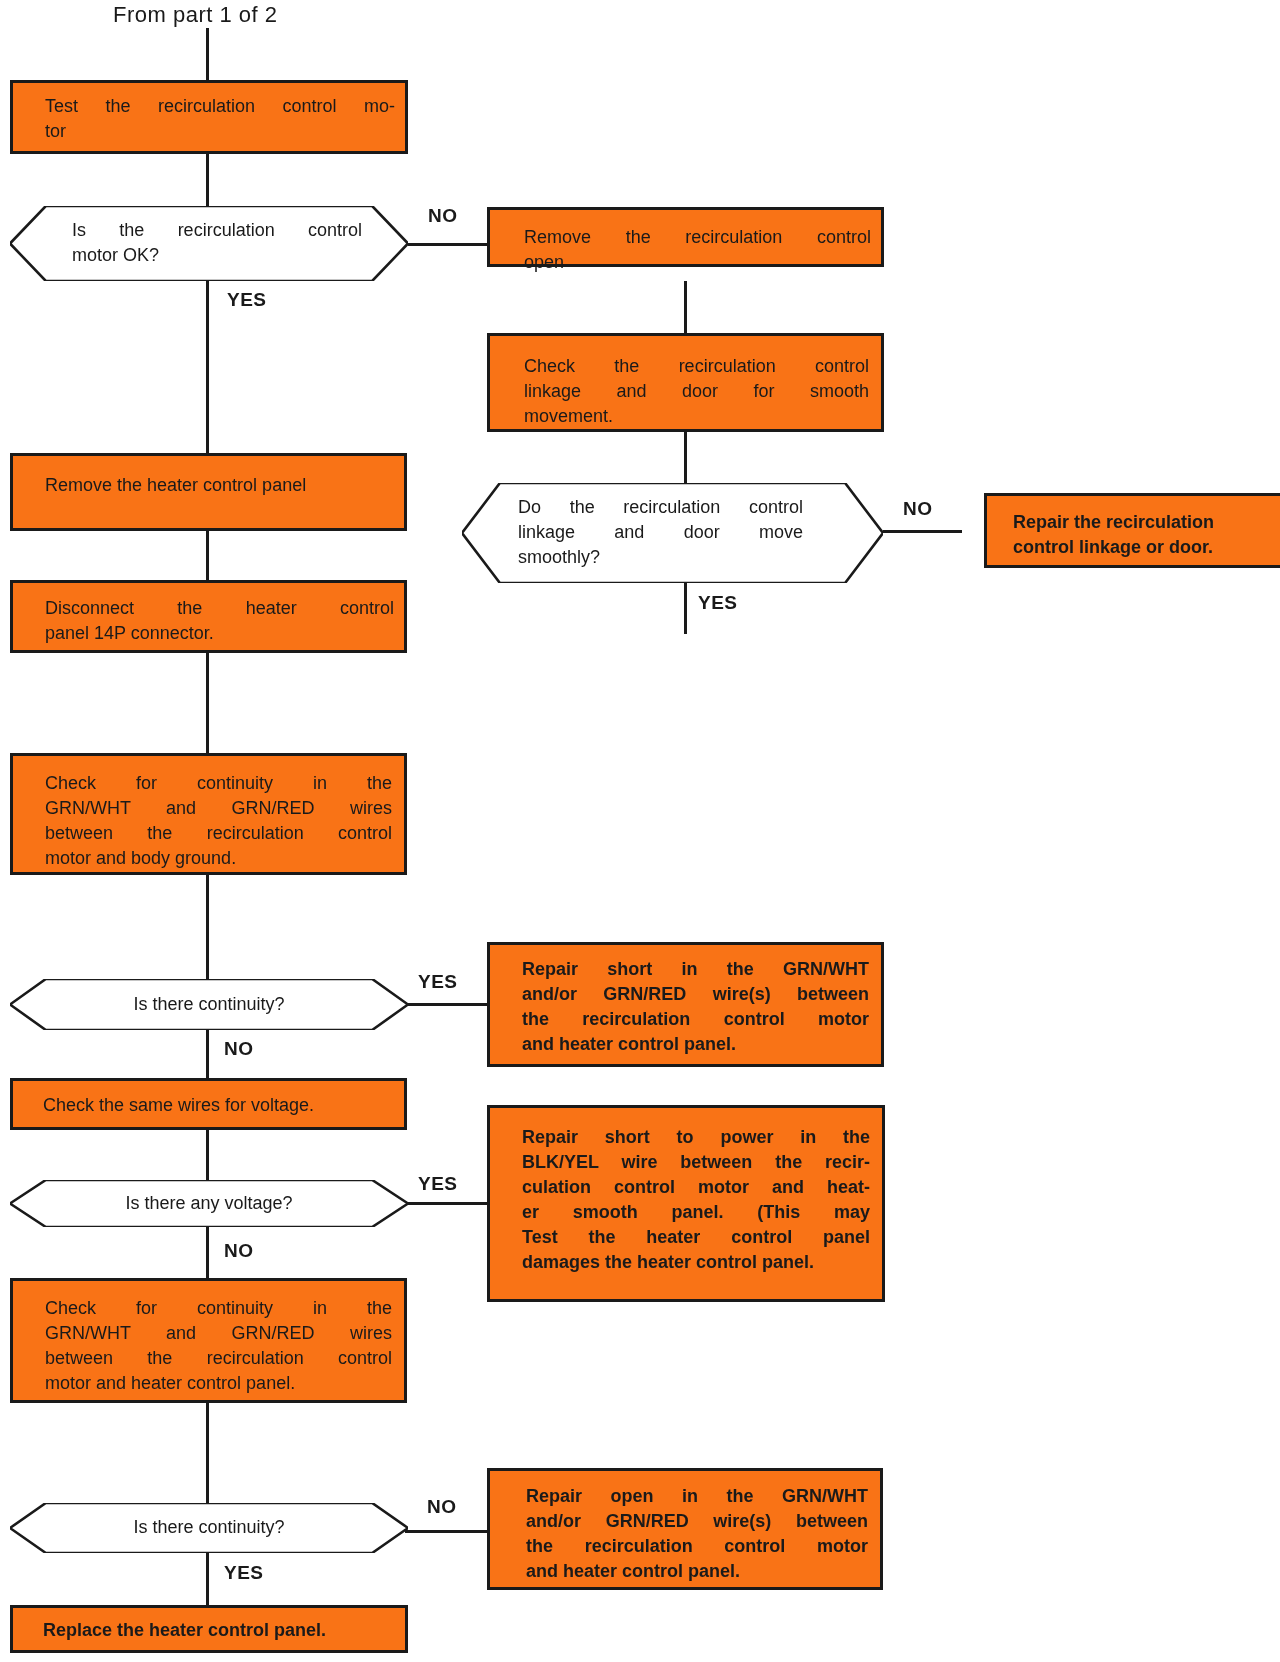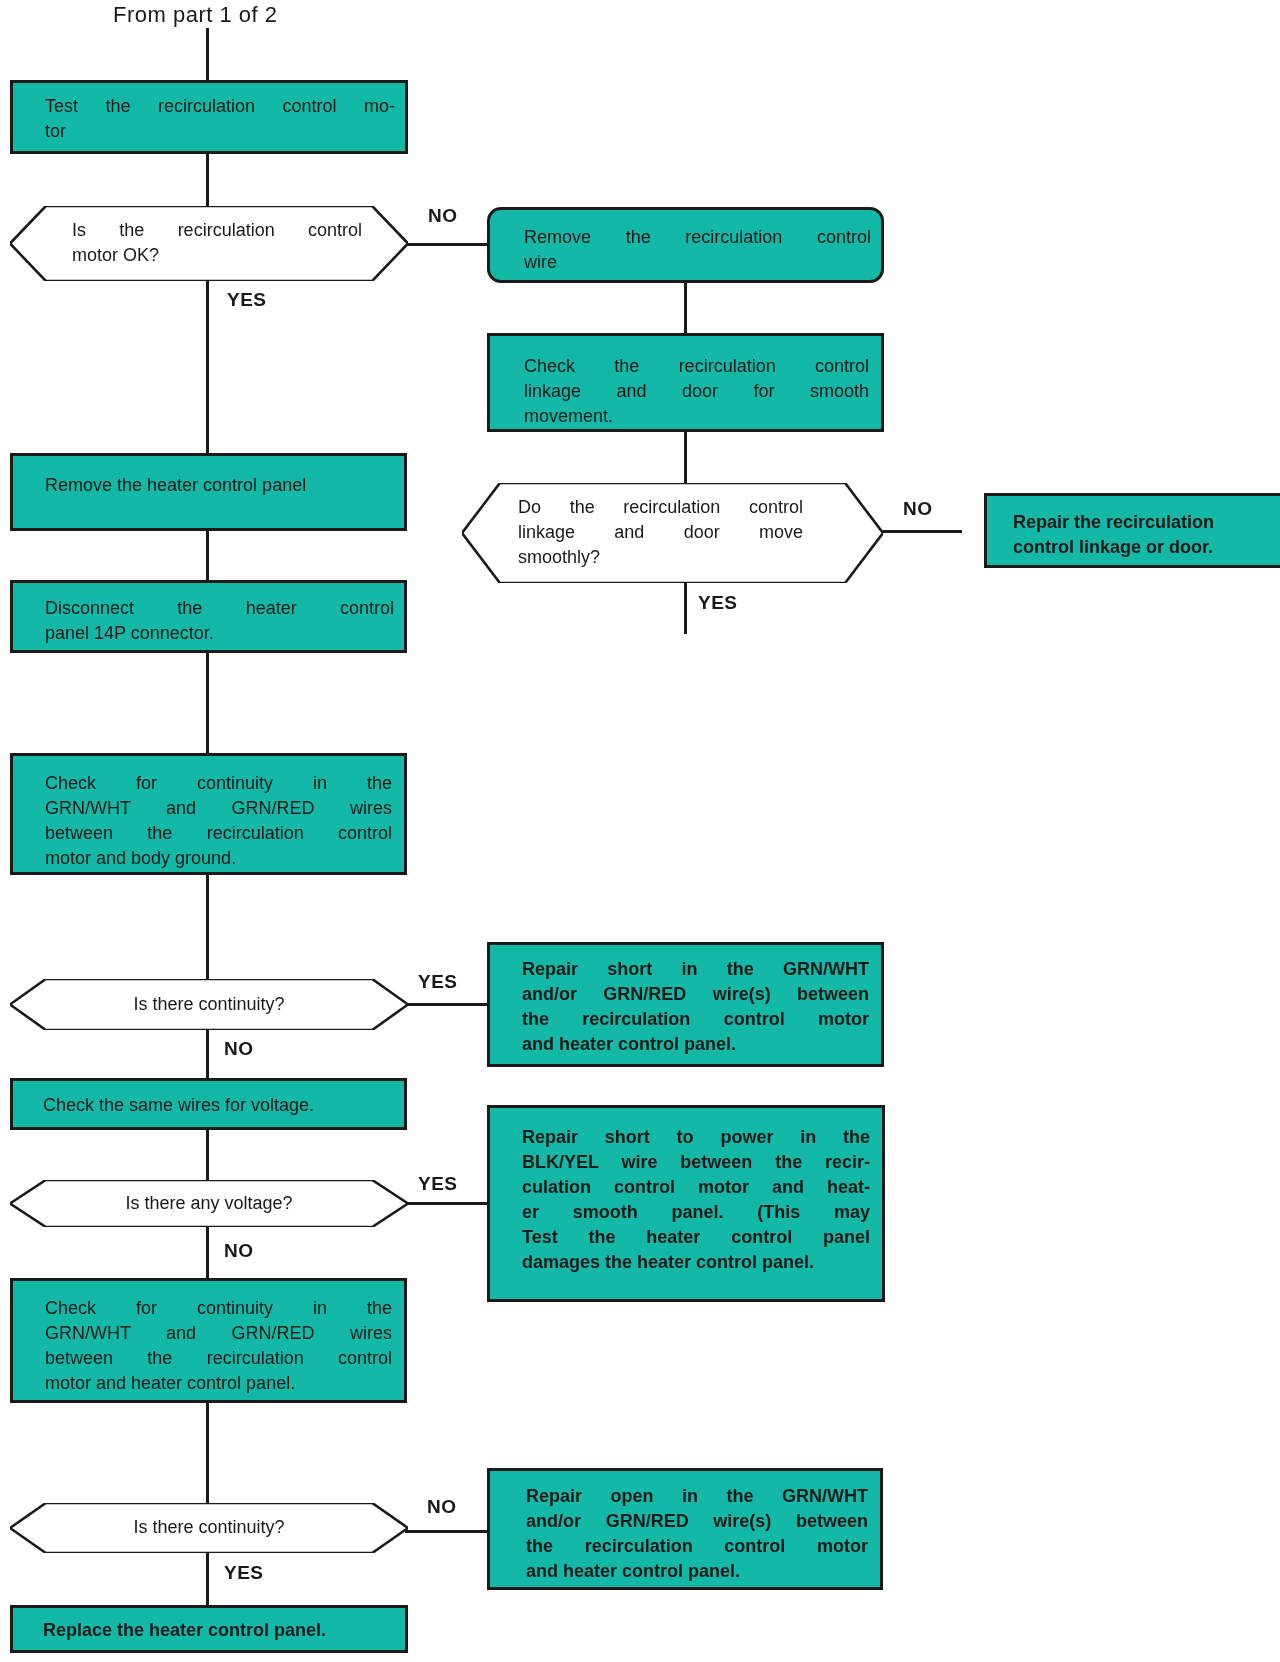--- a/index.html
+++ b/index.html
@@ -4,21 +4,21 @@
 <style>
   html,body{margin:0;padding:0;background:#fff;}
   #canvas{
     position:relative;width:1280px;height:1662px;background:#ffffff;
     font-family:"Liberation Sans",sans-serif;color:#1a1a1a;overflow:hidden;
   }
   .title{
     position:absolute;font-size:22px;font-weight:400;letter-spacing:.5px;white-space:nowrap;
   }
   .pbox{
-    position:absolute;border:3px solid #1a1a1a;background:#14b8a6;box-sizing:border-box;
+    position:absolute;border:3px solid #1a1a1a;background:#f97316;box-sizing:border-box;
   }
   .lines{font-size:18px;line-height:25px;font-weight:400;}
   .bold .lines{font-weight:700;}
   .lines div{text-align:justify;text-align-last:justify;}
   .lines div:last-child{text-align-last:left;}
   .no-just .lines div{text-align-last:left;}
   .hex{position:absolute;box-sizing:border-box;}
   .hex svg{position:absolute;left:0;top:0;width:100%;height:100%;}
   .hex polygon{fill:#ffffff;stroke:#1a1a1a;stroke-width:2.6;}
   .hex-text{position:relative;box-sizing:border-box;width:100%;height:100%;}
@@ -108,24 +108,24 @@
         <div>motor and heater control panel.</div>
       </div>
   </div>
 
   <div class="pbox bold" style="left:10px;top:1605px;width:398px;height:48px;">
     <div class="lines" style="padding:10px 10px 0 30px;">
         <div>Replace the heater control panel.</div>
       </div>
   </div>
 
-  <div class="pbox" style="left:487px;top:207px;width:397px;height:76px;border-radius:14px;">
+  <div class="pbox" style="left:487px;top:207px;width:397px;height:60px;">
     <div class="lines" style="padding:15px 10px 0 34px;">
         <div>Remove the recirculation control</div>
-        <div>wire</div>
+        <div>open</div>
       </div>
   </div>
 
   <div class="pbox" style="left:487px;top:333px;width:397px;height:99px;">
     <div class="lines" style="padding:18px 12px 0 34px;">
         <div>Check the recirculation control</div>
         <div>linkage and door for smooth</div>
         <div>movement.</div>
       </div>
   </div>

